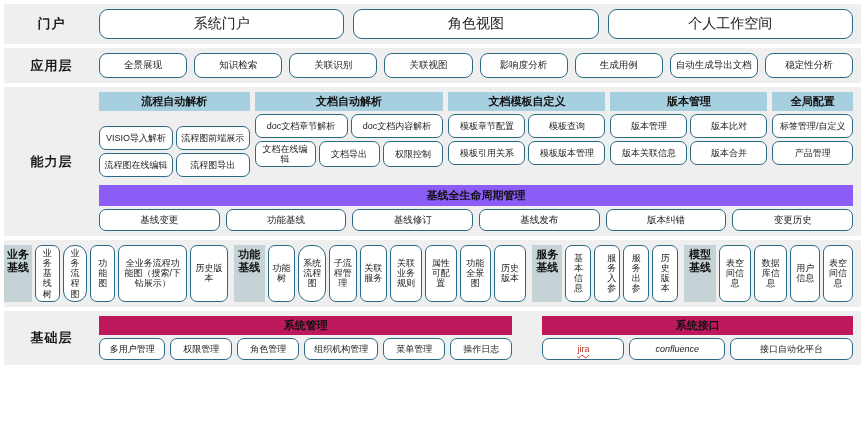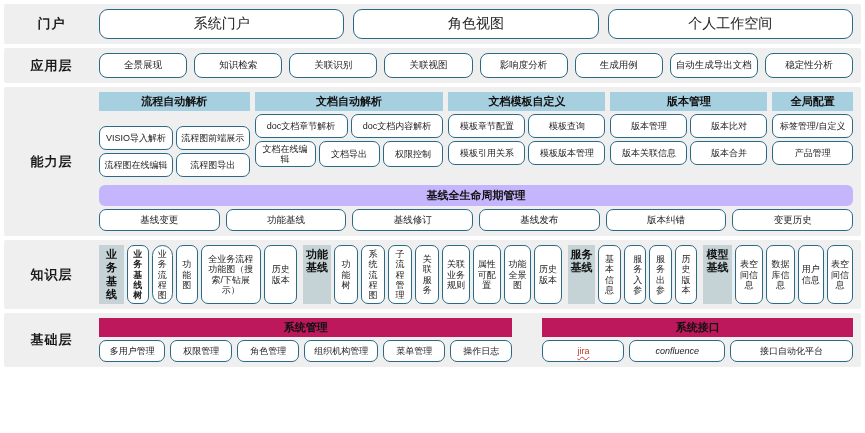--- a/index.html
+++ b/index.html
@@ -88,27 +88,26 @@
   .cap-col { display: flex; flex-direction: column; gap: 3px; }
   .cap-rows { display: flex; flex-direction: column; gap: 3px; }
   .cap-line { display: flex; gap: 3px; }
   .cap-line .pill { flex: 1 1 0; }
 
   .band {
     margin-top: 4px;
     display: flex; flex-direction: column; gap: 3px;
   }
   .band-title {
-    background: #c4b5fd;
+    background: #8b5cf6;
     text-align: center;
     font-size: 11px;
     font-weight: bold;
     color: #111;
     padding: 3px 0;
-    border-radius: 6px;
   }
   .band-items { display: flex; gap: 6px; }
   .band-items .pill { flex: 1 1 0; min-height: 22px; font-size: 9.5px; }
 
   
   .know-groups { display: flex; gap: 6px; align-items: stretch; }
   .know-col { display: flex; gap: 3px; }
   .know-line { display: flex; gap: 3px; }
   .know-line .pill { flex: 1 1 0; }
 
@@ -225,40 +224,39 @@
             <div class="pill">功能基线</div>
             <div class="pill">基线修订</div>
             <div class="pill">基线发布</div>
             <div class="pill">版本纠错</div>
             <div class="pill">变更历史</div>
           </div>
         </div>
       </div>
     </div>
     <div class="layer">
-      <div class="layer-label">知识层</div>
       <div class="layer-body">
         <div class="know-groups">
           <div class="know-col" style="flex: 196 1 0px;">
             <div class="ghead gray">业务基线</div>
             <div class="know-line">
-              <div class="pill tall" style="flex: 1 1 0px; font-weight: bold;">业务基线树</div>
+              <div class="pill tall" style="flex: 1 1 0px;">业务基线树</div>
               <div class="pill tall" style="flex: 1 1 0px; border-radius: 11px;">业务流程图</div>
               <div class="pill tall" style="flex: 1 1 0px;">功能图</div>
             </div>
             <div class="know-line">
               <div class="pill tall" style="flex: 2.1 1 0px;">全业务流程功能图（搜索/下钻展示）</div>
               <div class="pill tall" style="flex: 1 1 0px;">历史版本</div>
             </div>
           </div>
           <div class="know-col" style="flex: 256 1 0px;">
             <div class="ghead gray">功能基线</div>
             <div class="know-line">
               <div class="pill tall" style="flex: 1 1 0px;">功能树</div>
-              <div class="pill tall" style="flex: 1 1 0px;">系统流程图</div>
+              <div class="pill tall" style="flex: 1 1 0px; border-radius: 12px;">系统流程图</div>
               <div class="pill tall" style="flex: 1 1 0px;">子流程管理</div>
               <div class="pill tall" style="flex: 1 1 0px;">关联服务</div>
             </div>
             <div class="know-line">
               <div class="pill tall" style="flex: 1 1 0px;">关联业务规则</div>
               <div class="pill tall" style="flex: 1 1 0px;">属性可配置</div>
               <div class="pill tall" style="flex: 1 1 0px;">功能全景图</div>
               <div class="pill tall" style="flex: 1 1 0px;">历史版本</div>
             </div>
           </div>

